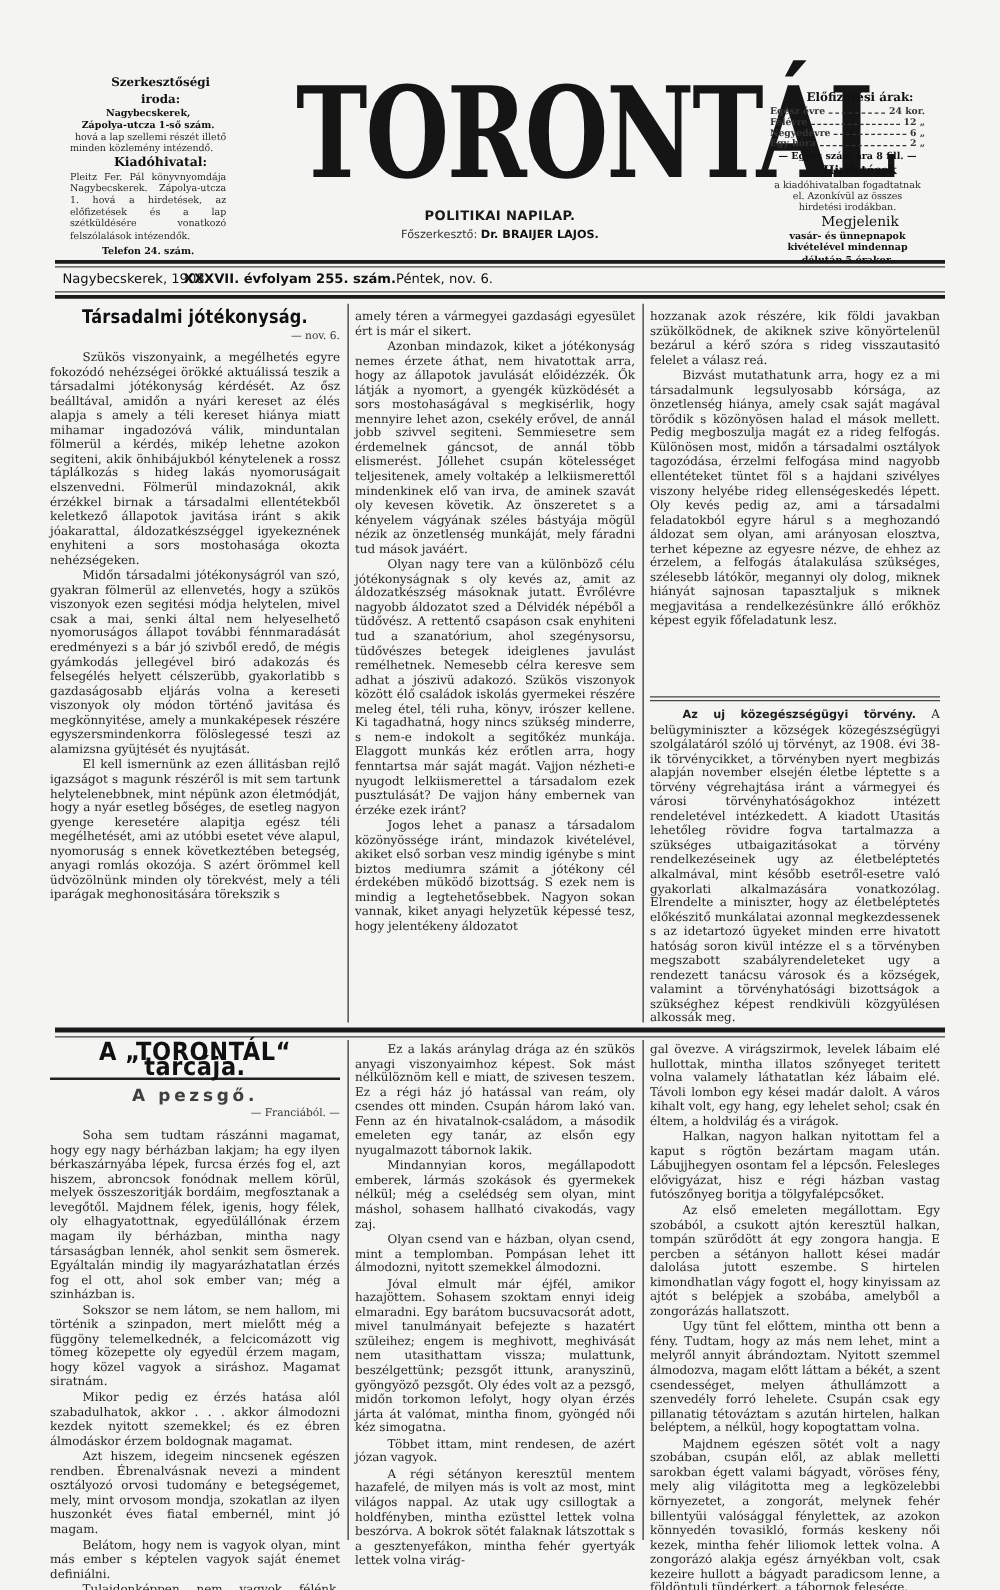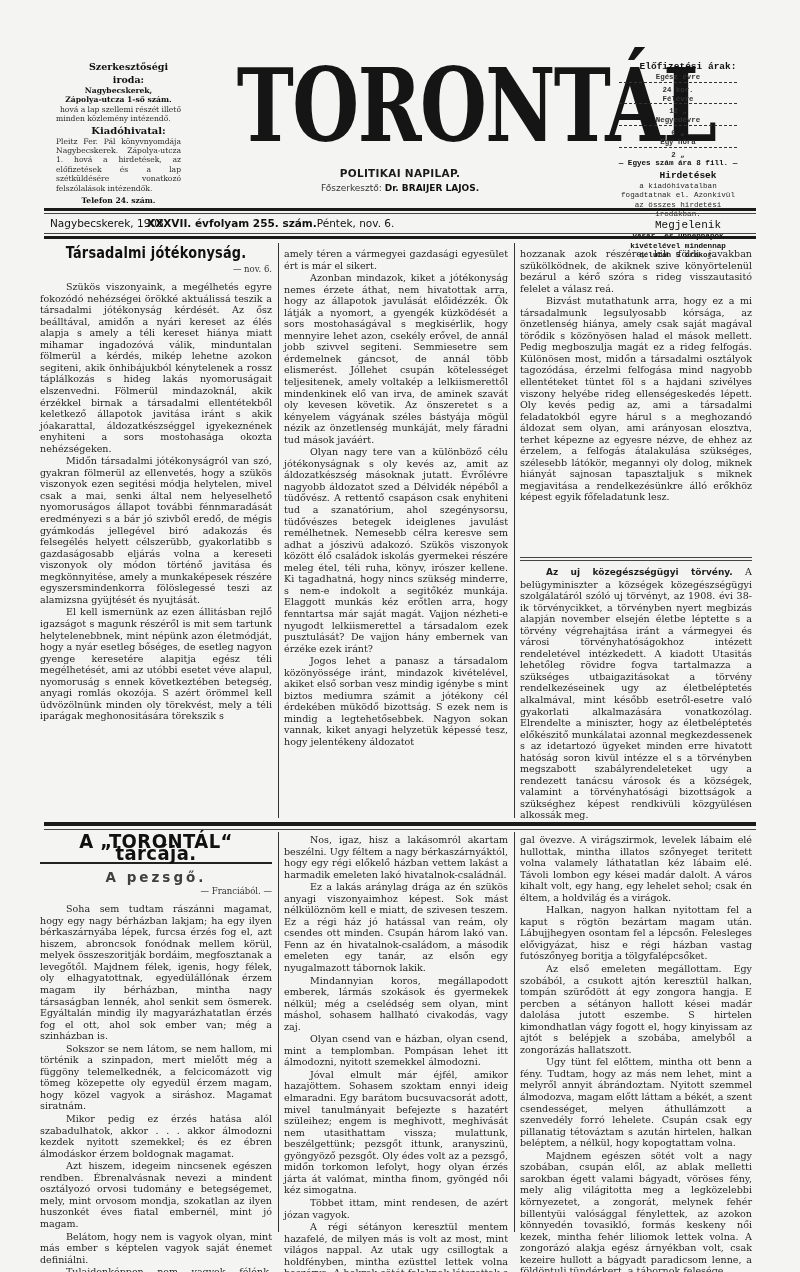--- a/index.html
+++ b/index.html
@@ -8,21 +8,21 @@
     background:#f4f4f2; color:#1c1c1c;
     font-family:"DejaVu Serif", serif;
     position:relative;
   }
   .abs { position:absolute; }
   
   .side { text-align:center; font-size:7.6px; line-height:9.4px; color:#2a2a2a; }
   .side .h { font-weight:bold; font-size:10px; line-height:13px; color:#111;margin-left:20px; }
   .side .b { font-weight:bold; font-size:7.6px; color:#111; }
   .side .t { font-size:7.6px; text-align:justify; text-align-last:left; }
-  .price-row { display:flex; font-size:7.4px; line-height:8.8px; font-weight:bold; color:#333;flex-direction:column; }
+  .price-row { display:flex; font-size:7.4px; line-height:8.8px; font-weight:bold; color:#333; }
   .price-row .dash { flex:1; border-bottom:1.4px dashed #333; margin:0 3px 3px; }
   
   .title {
     left:196px; top:48px; width:408px; height:112px;
     font-family:"DejaVu Serif", serif; font-weight:bold;
     font-size:96px; line-height:112px; letter-spacing:-2px;
     text-align:center; color:#151515;
     transform:scaleX(0.80) scaleY(1.05); transform-origin:center top;
     white-space:nowrap;
   }
@@ -62,21 +62,21 @@
   <div class="b" style="margin-top:3px;">Telefon 24. szám.</div>
 </div>
 
 <div class="abs title">TORONTÁL</div>
 <div class="abs subtitle" style="left:300px; top:167px; width:200px;">POLITIKAI NAPILAP.</div>
 <div class="abs editor" style="left:280px; top:183px; width:240px;">
   <span>Főszerkesztő:</span>
   <b>Dr. BRAIJER LAJOS.</b>
 </div>
 
-<div class="abs side" style="left:616px; top:60px; width:124px;font-family:Liberation Mono, monospace;">
+<div class="abs side" style="left:616px; top:72px; width:124px;">
   <div class="h" style="font-size:9.5px;">Előfizetési árak:</div>
   <div class="price-row">
       <span>Egész évre</span>
       <span class="dash"></span>
       <span>24 kor.</span>
     </div>
   <div class="price-row">
       <span>Félévre</span>
       <span class="dash"></span>
       <span>12 „</span>
@@ -143,21 +143,20 @@
   <div class="story-sub">— Franciából. —</div>
   <p>Soha sem tudtam rászánni magamat, hogy egy nagy bérházban lakjam; ha egy ilyen bérkaszárnyába lépek, furcsa érzés fog el, azt hiszem, abroncsok fonódnak mellem körül, melyek összeszoritják bordáim, megfosztanak a levegőtől. Majdnem félek, igenis, hogy félek, oly elhagyatottnak, egyedülállónak érzem magam ily bérházban, mintha nagy társaságban lennék, ahol senkit sem ösmerek. Egyáltalán mindig ily magyarázhatatlan érzés fog el ott, ahol sok ember van; még a szinházban is.</p>
   <p>Sokszor se nem látom, se nem hallom, mi történik a szinpadon, mert mielőtt még a függöny telemelkednék, a felcicomázott vig tömeg közepette oly egyedül érzem magam, hogy közel vagyok a siráshoz. Magamat siratnám.</p>
   <p>Mikor pedig ez érzés hatása alól szabadulhatok, akkor . . . akkor álmodozni kezdek nyitott szemekkel; és ez ébren álmodáskor érzem boldognak magamat.</p>
   <p>Azt hiszem, idegeim nincsenek egészen rendben. Ébrenalvásnak nevezi a mindent osztályozó orvosi tudomány e betegségemet, mely, mint orvosom mondja, szokatlan az ilyen huszonkét éves fiatal embernél, mint jó magam.</p>
   <p>Belátom, hogy nem is vagyok olyan, mint más ember s képtelen vagyok saját énemet definiálni.</p>
   <p>Tulajdonképpen nem vagyok félénk. Ellenkezőleg, határozott és elfogulatlan vagyok rendes körülmények között.</p>
 </div>
 <div class="abs vrule" style="left:278px; top:832px; height:400px;"></div>
 <div class="abs col" style="left:284px; top:834px; width:224px;">
-  <p>Nos, igaz, hisz a lakásomról akartam beszélni. Ugy féltem a nagy bérkaszárnyáktól, hogy egy régi előkelő házban vettem lakást a harmadik emeleten lakó hivatalnok-családnál.</p>
   <p>Ez a lakás aránylag drága az én szükös anyagi viszonyaimhoz képest. Sok mást nélkülöznöm kell e miatt, de szivesen teszem. Ez a régi ház jó hatással van reám, oly csendes ott minden. Csupán három lakó van. Fenn az én hivatalnok-családom, a második emeleten egy tanár, az elsőn egy nyugalmazott tábornok lakik.</p>
   <p>Mindannyian koros, megállapodott emberek, lármás szokások és gyermekek nélkül; még a cselédség sem olyan, mint máshol, sohasem hallható civakodás, vagy zaj.</p>
   <p>Olyan csend van e házban, olyan csend, mint a templomban. Pompásan lehet itt álmodozni, nyitott szemekkel álmodozni.</p>
   <p>Jóval elmult már éjfél, amikor hazajöttem. Sohasem szoktam ennyi ideig elmaradni. Egy barátom bucsuvacsorát adott, mivel tanulmányait befejezte s hazatért szüleihez; engem is meghivott, meghivását nem utasithattam vissza; mulattunk, beszélgettünk; pezsgőt ittunk, aranyszinü, gyöngyöző pezsgőt. Oly édes volt az a pezsgő, midőn torkomon lefolyt, hogy olyan érzés járta át valómat, mintha finom, gyöngéd női kéz simogatna.</p>
   <p>Többet ittam, mint rendesen, de azért józan vagyok.</p>
   <p>A régi sétányon keresztül mentem hazafelé, de milyen más is volt az most, mint világos nappal. Az utak ugy csillogtak a holdfényben, mintha ezüsttel lettek volna beszórva. A bokrok sötét falaknak látszottak s a gesztenyefákon, mintha fehér gyertyák lettek volna virág-</p>
 </div>
 <div class="abs vrule" style="left:514px; top:832px; height:400px;"></div>
 <div class="abs col" style="left:520px; top:834px; width:232px;">
   <p style="text-indent:0;">gal övezve. A virágszirmok, levelek lábaim elé hullottak, mintha illatos szőnyeget teritett volna valamely láthatatlan kéz lábaim elé. Távoli lombon egy kései madár dalolt. A város kihalt volt, egy hang, egy lehelet sehol; csak én éltem, a holdvilág és a virágok.</p>

